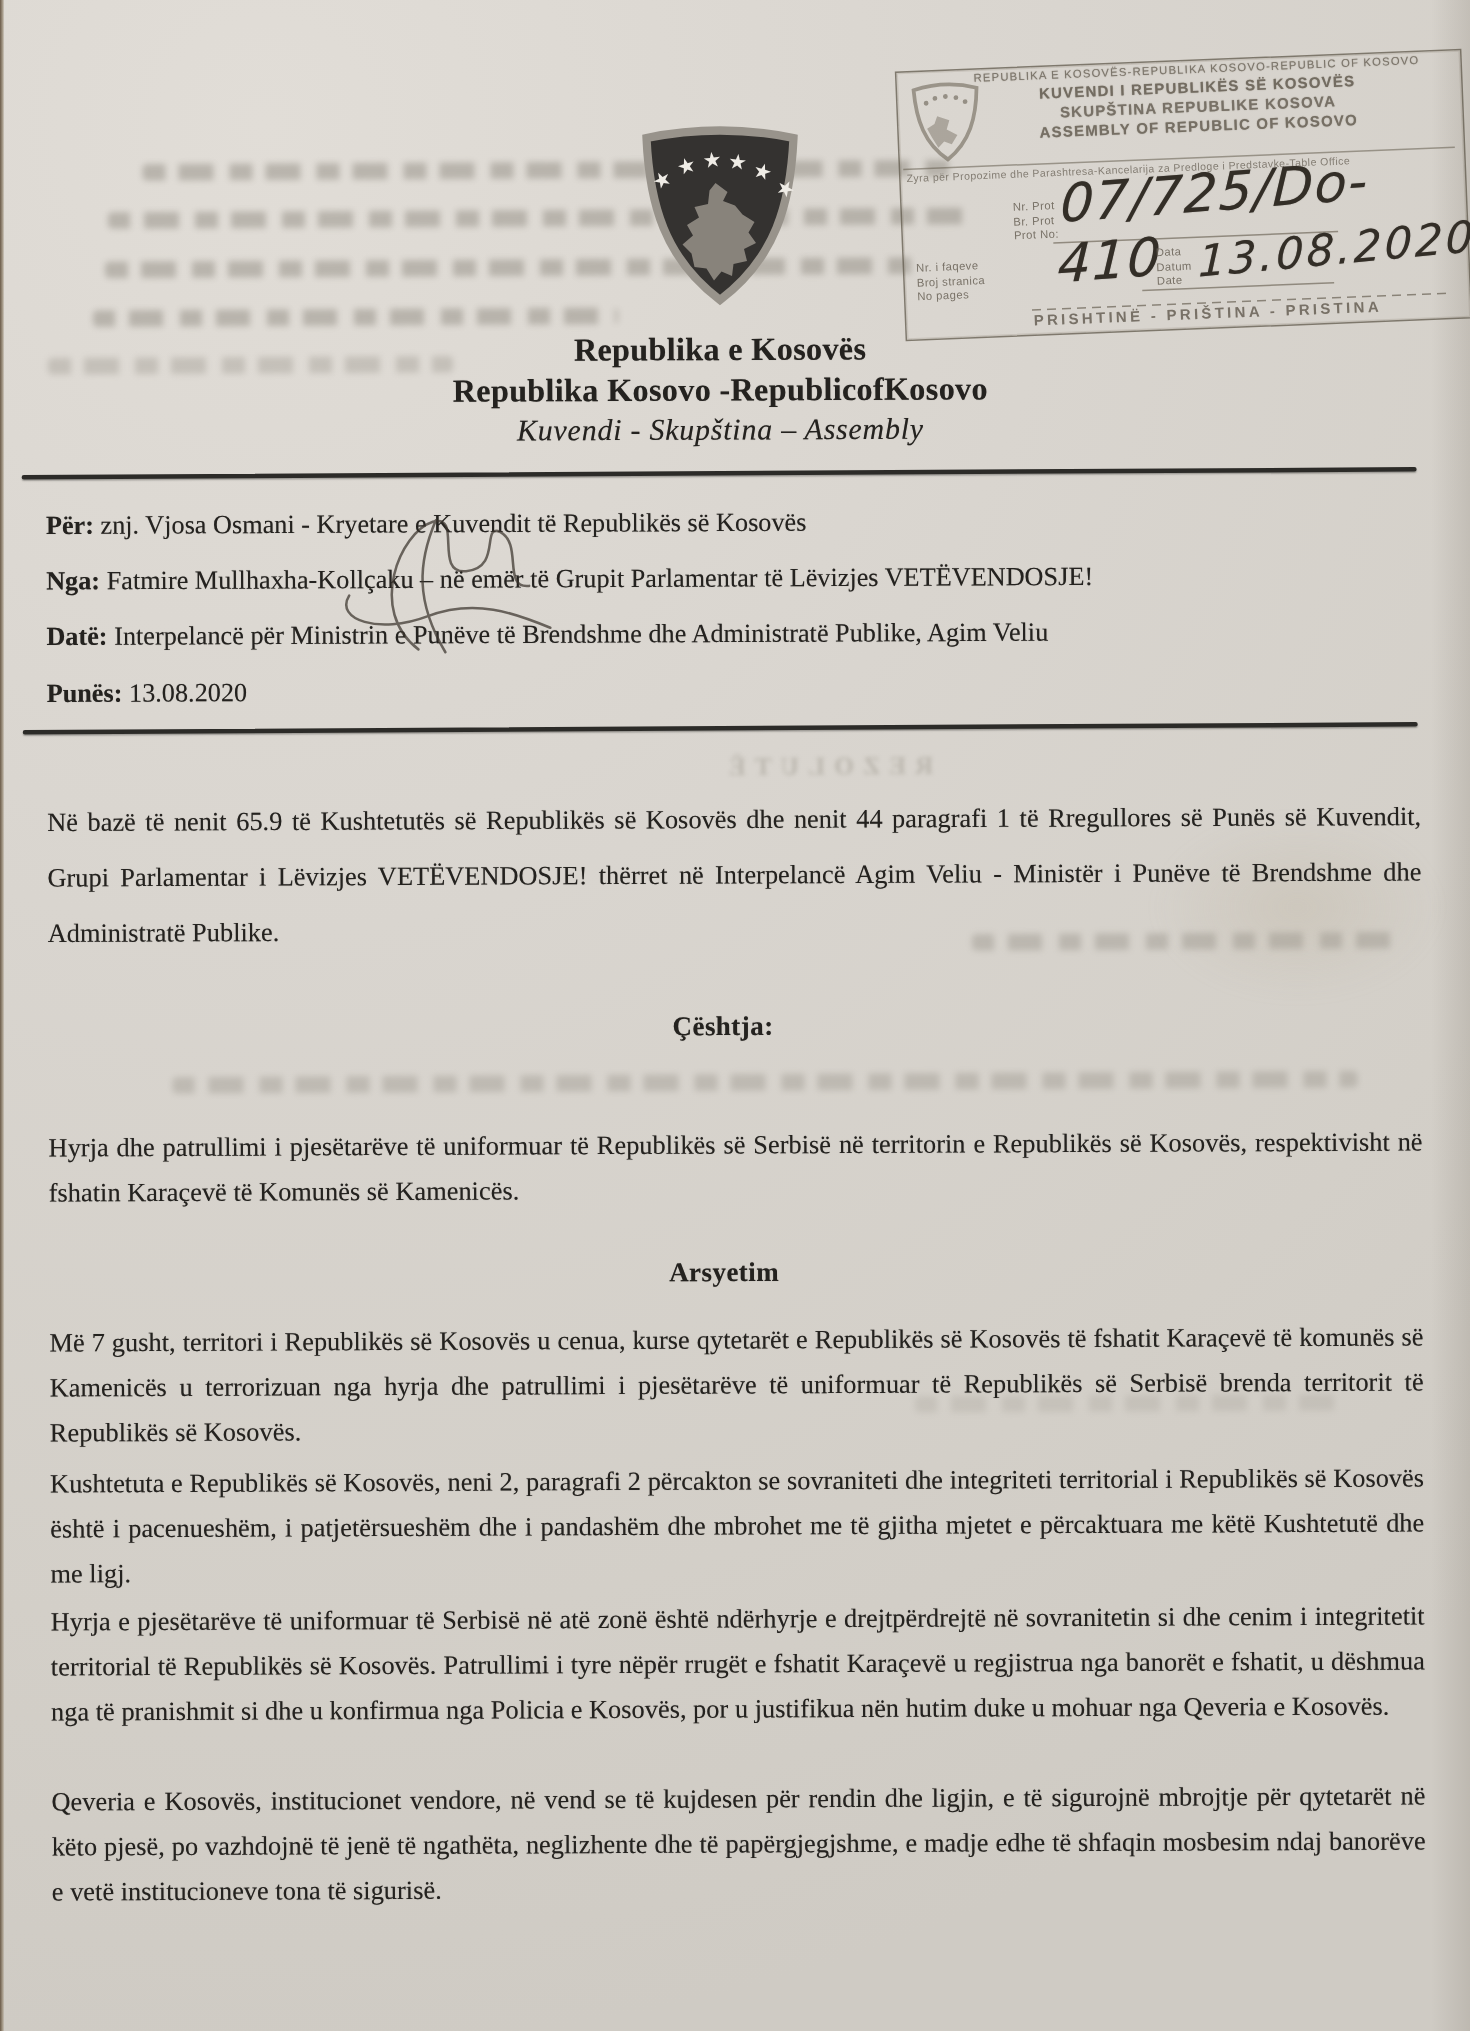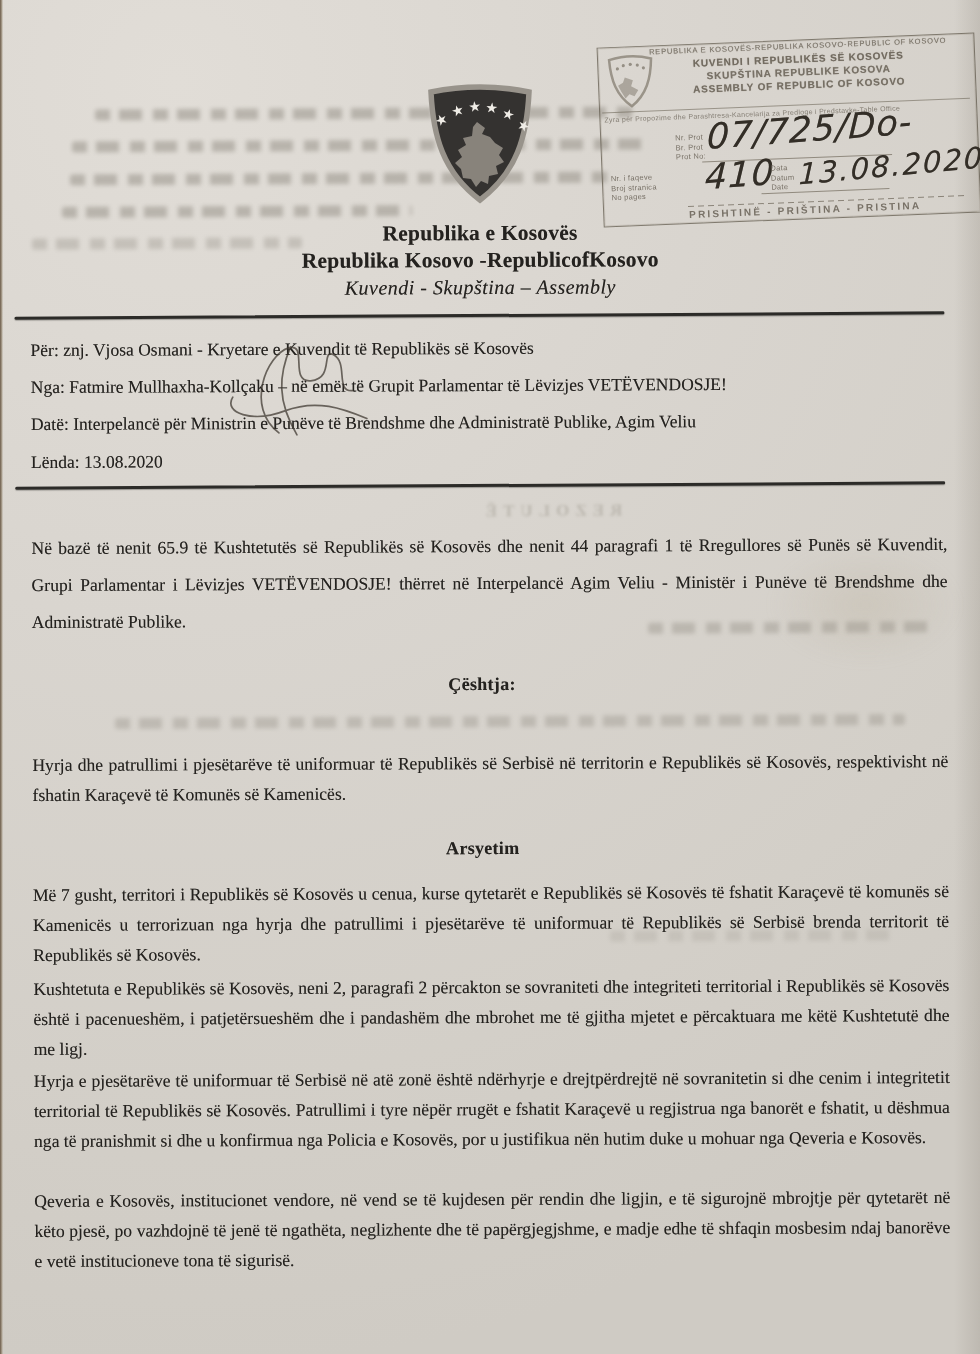--- a/index.html
+++ b/index.html
@@ -36,21 +36,21 @@
   .hdr1{top:221px;font-size:21.5px;font-weight:bold;letter-spacing:.2px;}
   .hdr2{top:248px;font-size:21.5px;font-weight:bold;letter-spacing:.2px;}
   .hdr3{top:276px;font-size:20px;font-style:italic;letter-spacing:.5px;}
   
   .rule{left:16px;width:930px;height:3px;background:#2c2b28;border-radius:2px;
     transform:rotate(-.08deg);box-shadow:0 1px 1px rgba(44,43,40,.35);}
   .rule1{top:314px;}
   .rule2{top:484px;}
   
   .memo{left:32px;width:920px;font-size:17.5px;line-height:24px;}
-  .memo b{font-weight:normal;}
+  .memo b{font-weight:bold;}
   .m1{top:336px;} .m2{top:373px;} .m3{top:410px;} .m4{top:448px;}
   
   .scribble{left:222px;top:340px;width:156px;height:98px;opacity:.85;}
   
   .para{left:32px;width:916px;font-size:17.6px;text-align:justify;}
   .lh-wide{line-height:37px;}
   .lh-norm{line-height:30px;}
   .p1{top:528px;} .p2{top:748px;} .p3{top:878px;} .p4{top:972px;} .p5{top:1064px;} .p6{top:1184px;}
   .heading{left:0;width:964px;text-align:center;font-size:18px;font-weight:bold;letter-spacing:.3px;}
   .h1{top:674px;} .h2{top:838px;}
@@ -164,21 +164,21 @@
 
     <div class="abs hdr hdr1 txt">Republika e Kosovës</div>
     <div class="abs hdr hdr2 txt">Republika Kosovo -RepublicofKosovo</div>
     <div class="abs hdr hdr3 txt">Kuvendi - Skupština – Assembly</div>
 
     <div class="abs rule rule1"></div>
 
     <div class="abs memo m1 txt"><b>Për:</b><span> znj. Vjosa Osmani - Kryetare e Kuvendit të Republikës së Kosovës</span></div>
     <div class="abs memo m2 txt"><b>Nga:</b><span> Fatmire Mullhaxha-Kollçaku – në emër të Grupit Parlamentar të Lëvizjes VETËVENDOSJE!</span></div>
     <div class="abs memo m3 txt"><b>Datë:</b><span> Interpelancë për Ministrin e Punëve të Brendshme dhe Administratë Publike,  Agim Veliu</span></div>
-    <div class="abs memo m4 txt"><b>Lënda:</b><span> 13.08.2020</span></div>
+    <div class="abs memo m4 txt"><b>Punës:</b><span> 13.08.2020</span></div>
 
     <svg class="abs scribble" viewBox="0 0 156 98">
       <g fill="none" stroke="#3c362e" stroke-width="1.7" stroke-linecap="round" opacity=".85">
         <path d="M58 92 C 24 66 46 14 68 7 C 88 1 68 42 90 40 C 114 38 100 8 113 14 C 128 22 114 52 132 50"></path>
         <path d="M12 56 C 2 72 32 82 64 70 C 96 58 122 68 146 78"></path>
         <path d="M70 6 C 58 34 56 60 76 94"></path>
       </g>
     </svg>
 
     <div class="abs rule rule2"></div>

